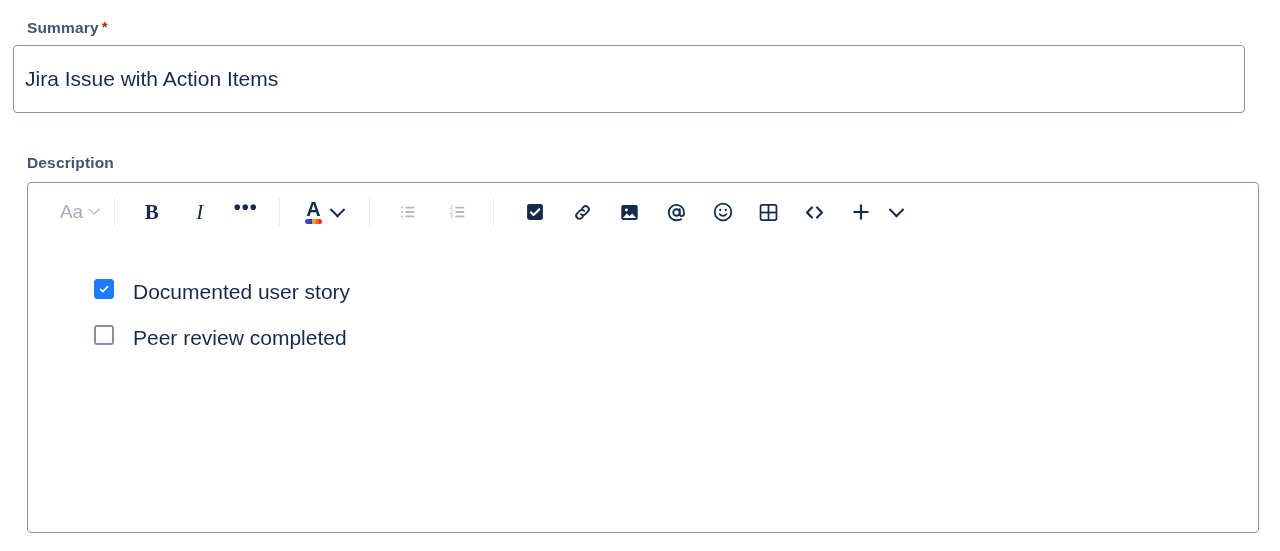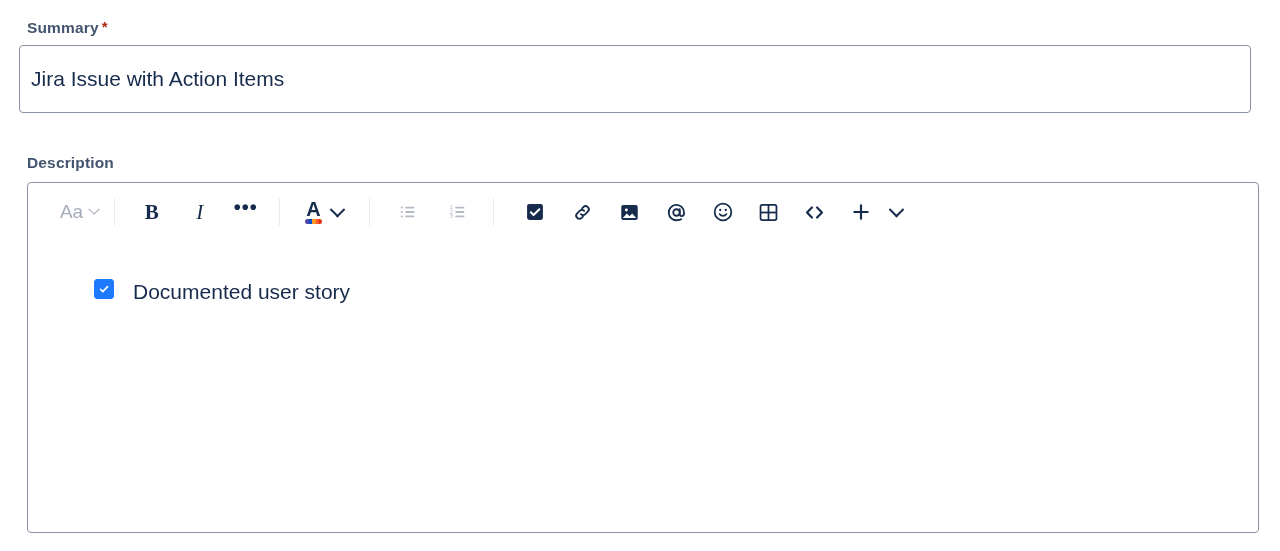--- a/index.html
+++ b/index.html
@@ -41,21 +41,21 @@
     font-size: 15px;
     margin-left: 3px;
     vertical-align: top;
     position: relative;
     top: -1px;
   }
 
   
   .summary-field {
     position: absolute;
-    left: 19px;
+    left: 13px;
     top: 45px;
     width: 1232px;
     height: 68px;
     box-sizing: border-box;
     border: 1px solid #8993A4;
     border-radius: 4px;
     background: #FFFFFF;
     display: flex;
     align-items: center;
   }
@@ -387,18 +387,22 @@
         <div class="task-item">
           <span class="cb checked">
             <svg class="tick" viewBox="0 0 24 24">
               <path d="M5 12.6l4.6 4.6L19.2 7.2" stroke="#FFFFFF" stroke-width="3.2" fill="none" stroke-linecap="round" stroke-linejoin="round"></path>
             </svg>
           </span>
           <span class="task-label">Documented user story</span>
         </div>
 
 
+        <div class="task-item">
+          <span class="cb unchecked"></span>
+          <span class="task-label">Peer review completed</span>
+        </div>
 
       </div>
     </div>
 
   </div>
 </div>
 
 </body></html>

